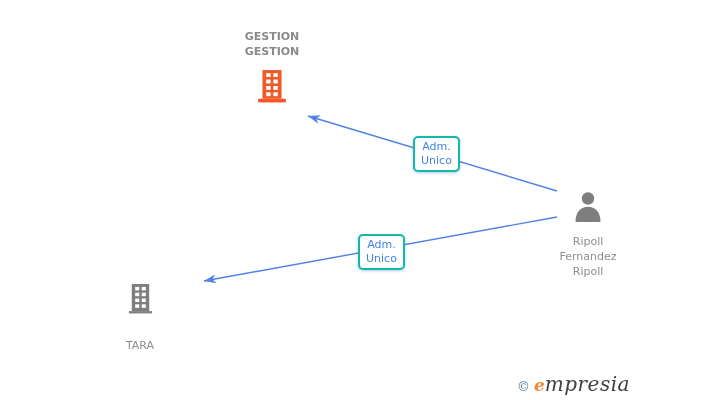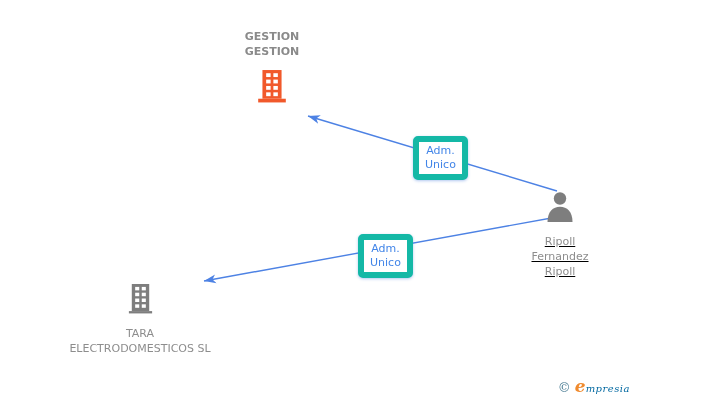--- a/index.html
+++ b/index.html
@@ -30,28 +30,28 @@
   }
   .node .label {
     color: #8d8d8d;
     font-size: 11px;
     line-height: 15px;
     white-space: nowrap;
   }
   .node .label.bold { font-weight: bold; color: #8a8a8a; }
   .node-company-top   { left: 192px; top: 29px;  width: 160px; }
   .node-company-top .icon { margin-top: 11px; }
-  .node-person        { left: 500px; top: 191px; width: 120px; text-decoration: underline; }
+  .node-person        { left: 528px; top: 191px; width: 120px; }
   .node-person .label { margin-top: 7px; }
   .node-company-bottom{ left: 60px;  top: 284px; width: 160px; }
-  .node-company-bottom .label { margin-top: 8px; }
+  .node-company-bottom .label { margin-top: 20px; }
   .edge-label {
     position: absolute;
     background: #ffffff;
-    border: 6px solid #14b8a6;
+    border: 2px solid #14b8a6;
     border-radius: 5px;
     box-shadow: 0 1px 3px rgba(85, 133, 222, 0.45);
     color: #4285e8;
     font-size: 11px;
     line-height: 14px;
     text-align: center;
     padding: 2px 6px;
     z-index: 3;
   }
   .edge-label-1 { left: 413px; top: 136px; }
@@ -59,21 +59,21 @@
   .watermark {
     position: absolute;
     right: 9px;
     bottom: 4px;
     font-family: "DejaVu Serif", "Liberation Serif", serif;
     font-size: 15px;
     white-space: nowrap;
   }
   .watermark .copy  { color: #4d7f96; font-size: 13px; font-style: normal; margin-right: 4px; }
   .watermark .brand-head { color: #f08a2d; font-style: italic; font-weight: bold; font-size: 17px; }
-  .watermark .brand-tail { color: #0369a1; font-style: italic; font-size: 10px; letter-spacing: 0.5px; }
+  .watermark .brand-tail { color: #404040; font-style: italic; font-size: 20px; letter-spacing: 0.5px; }
 </style>
 </head>
 <body>
 
 <div class="canvas">
 
   <svg class="edges" viewBox="0 0 728 400" xmlns="http://www.w3.org/2000/svg">
     <defs>
       <marker id="arrowhead" markerUnits="userSpaceOnUse" markerWidth="14" markerHeight="11" refX="12" refY="5" orient="auto">
         <path d="M0,0.5 L12,5 L0,9.5 L3.4,5 Z" fill="#4d82e4"></path>
@@ -142,21 +142,20 @@
             <rect x="17.3" y="9" width="4.2" height="3.6"></rect>
           <rect x="10.5" y="15" width="4.2" height="3.6"></rect>
             <rect x="17.3" y="15" width="4.2" height="3.6"></rect>
           <rect x="10.5" y="21" width="4.2" height="3.6"></rect>
             <rect x="17.3" y="21" width="4.2" height="3.6"></rect>
         </g>
       </svg>
     </span>
     <div class="label">
       <div>TARA</div>
-      <div>ELECTRODOMESTICOS SL</div>
     </div>
   </div>
 
   <div class="watermark">
     <span class="copy">©</span><span class="brand-head">e</span><span class="brand-tail">mpresia</span>
   </div>
 
 </div>
 
 </body></html>

